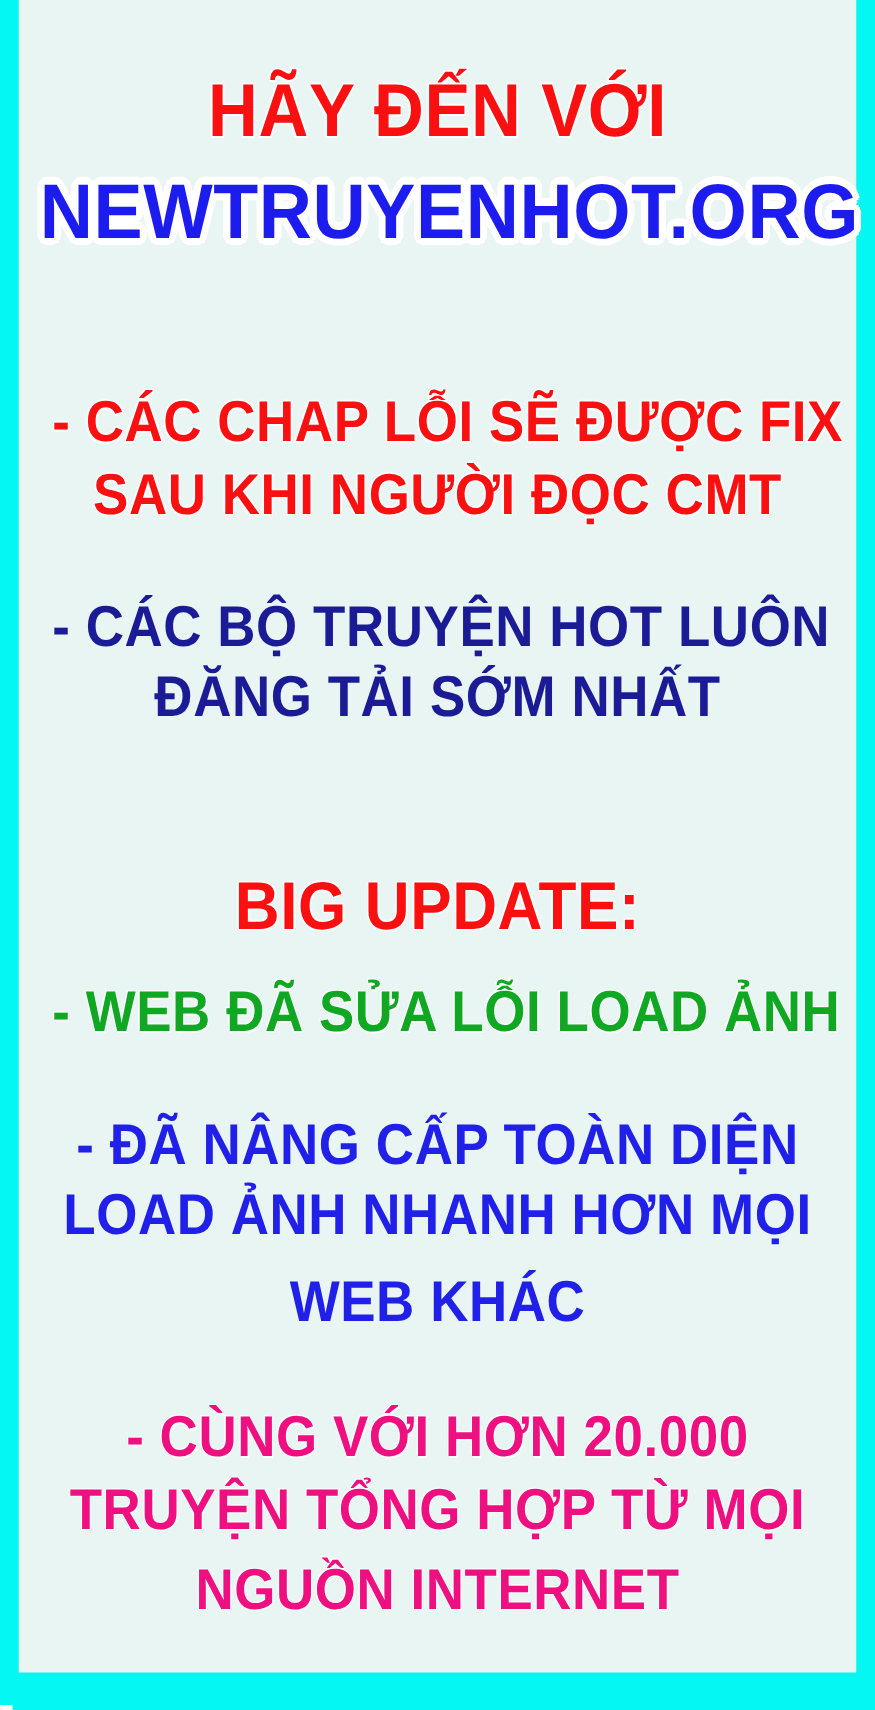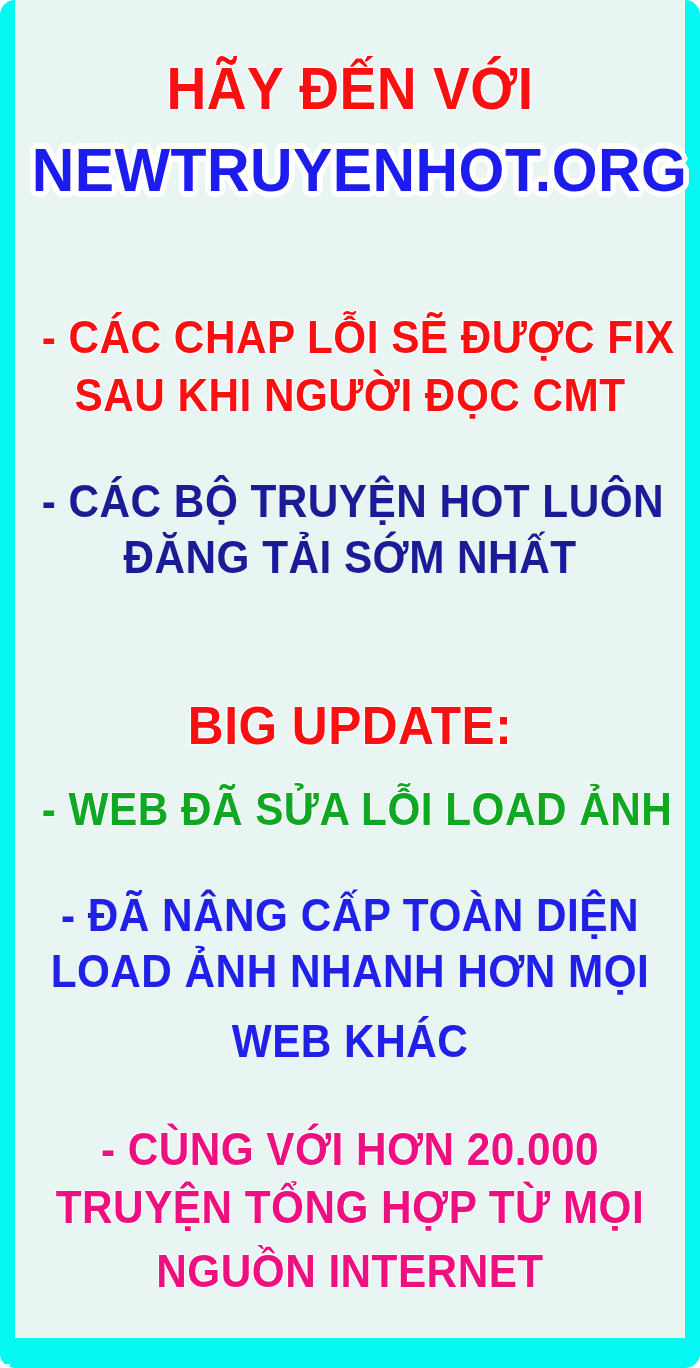--- a/index.html
+++ b/index.html
@@ -11,21 +11,20 @@
 
   #banner {
     position: relative;
     width: 700px;
     height: 1368px;
     margin: 0;
     background: #04F7F2;               
     overflow: hidden;
     font-family: "Liberation Sans", "DejaVu Sans", sans-serif;
     box-sizing: border-box;
-    border-radius: 15px;
   }
 
   
   #inner-panel {
     position: absolute;
     left: 15px;
     right: 15px;
     top: 0;
     bottom: 26px;
     background: #E9F5F3;

